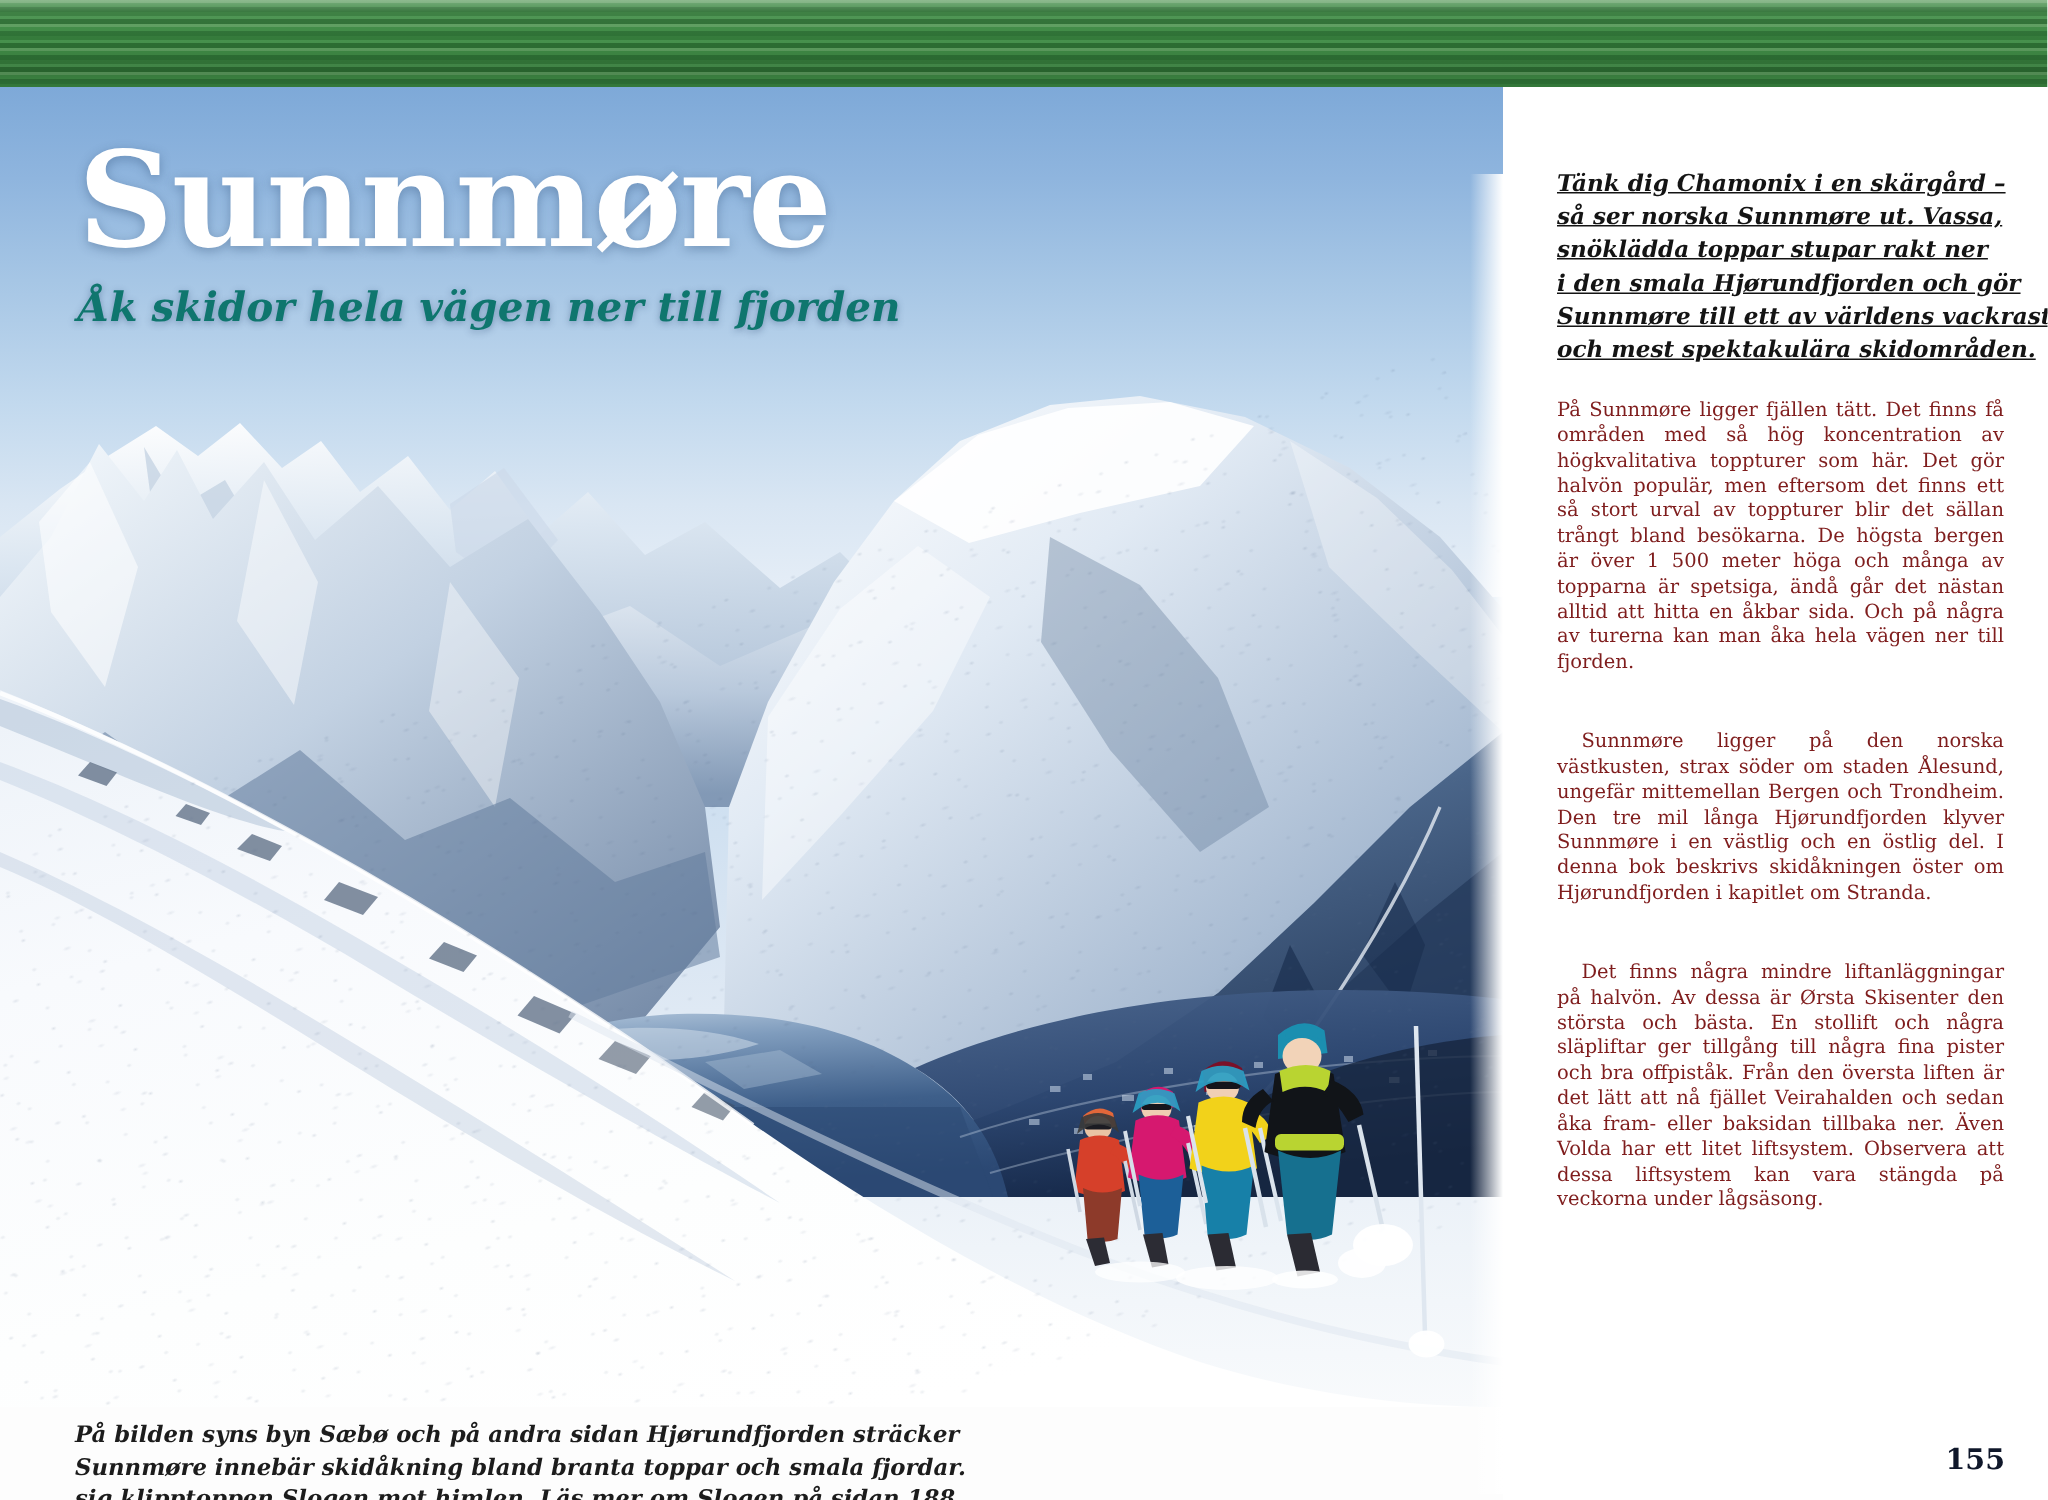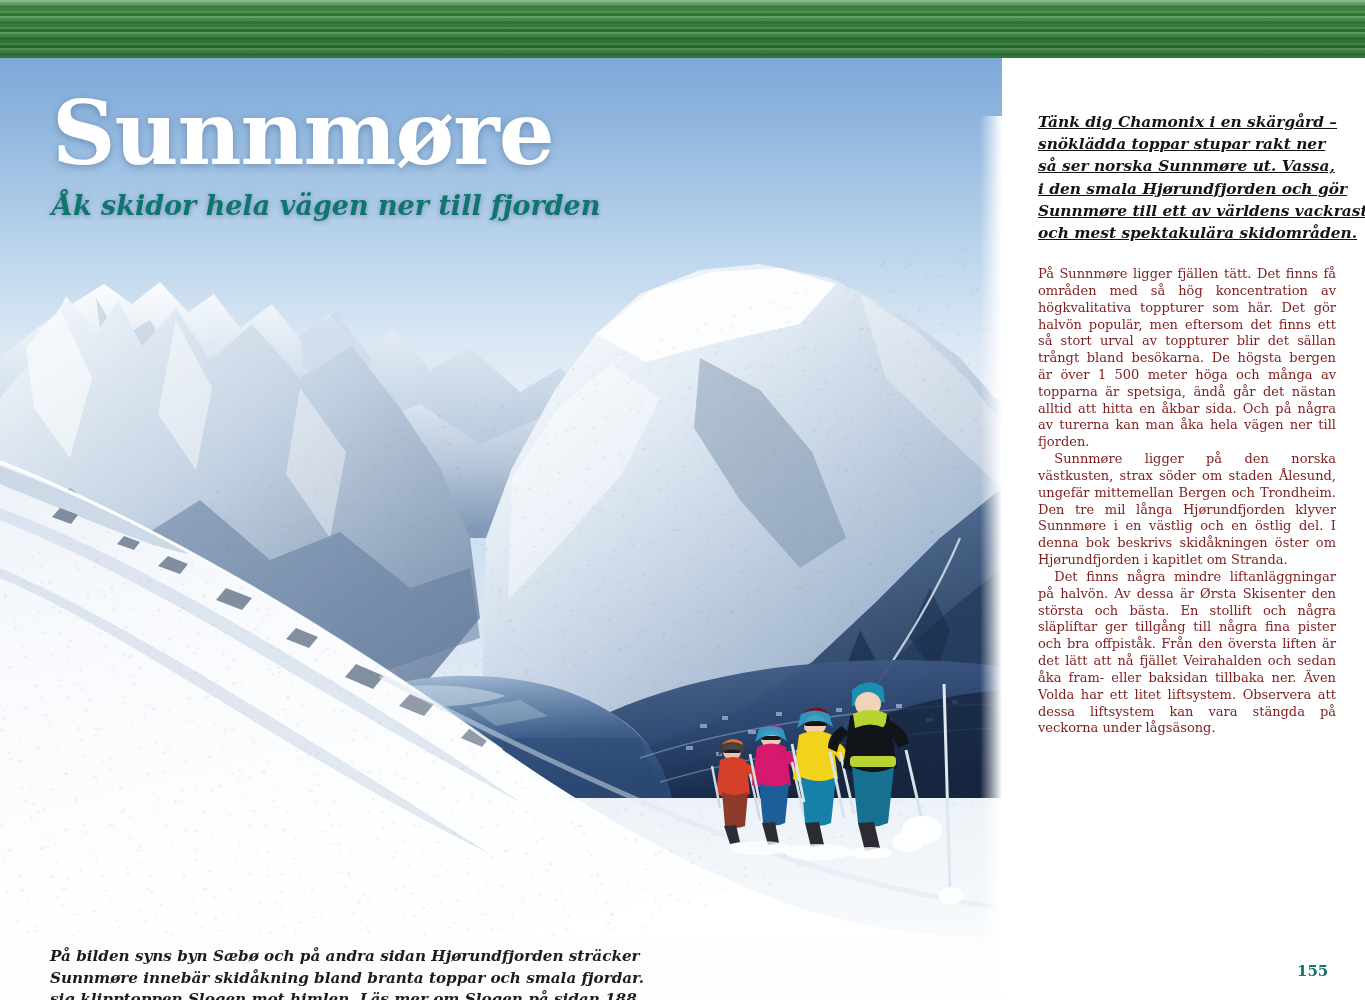--- a/index.html
+++ b/index.html
@@ -144,22 +144,22 @@
     line-height: 1.42;
     color: #1c1c1c;
   }
   #caption div { white-space: nowrap; }
 
   
   .folio {
     position: absolute;
     font-family: "DejaVu Serif", "Liberation Serif", serif;
     font-weight: 700;
-    font-size: 15px;
-    color: #0f766e;
+    font-size: 19px;
+    color: #0f172a;
     z-index: 30;
   }
 
   
   #rightpage {
     position: absolute;
     left: 1002px; top: 58px;
     width: 363px; height: 942px;
     background: #ffffff;
   }
@@ -181,21 +181,21 @@
   }
   #standfirst div { white-space: nowrap; }
   .body-p {
     font-family: "DejaVu Serif", "Liberation Serif", serif;
     font-size: 13px;
     line-height: 1.295;
     color: #7f1d1d;
     text-align: justify;
     margin: 0;
   }
-  .body-p + .body-p { text-indent: 1.25em; }
+  .body-p + .body-p { text-indent: 1.25em; margin-top: 36px; }
 
   
   #gutter {
     position: absolute;
     left: 980px; top: 58px; width: 22px; height: 880px;
     background: linear-gradient(to right, rgba(255,255,255,0) 0%, rgba(255,255,255,0.55) 55%, rgba(255,255,255,1) 100%);
     z-index: 25;
     pointer-events: none;
   }
 </style>
@@ -442,22 +442,22 @@
       <div>Sunnmøre innebär skidåkning bland branta toppar och smala fjordar.</div>
       <div>sig klipptoppen Slogen mot himlen. Läs mer om Slogen på sidan 188.</div>
     </div>
 
   </div>
 
   <div id="rightpage">
     <div id="textcol">
       <div id="standfirst">
         <div>Tänk dig Chamonix i en skärgård –</div>
+        <div>så ser norska Sunnmøre ut. Vassa,</div>
         <div>snöklädda toppar stupar rakt ner</div>
-        <div>så ser norska Sunnmøre ut. Vassa,</div>
         <div>i den smala Hjørundfjorden och gör</div>
         <div>Sunnmøre till ett av världens vackraste</div>
         <div>och mest spektakulära skidområden.</div>
       </div>
       <p class="body-p">På Sunnmøre ligger fjällen tätt. Det finns få områden med så hög koncentration av högkvalitativa toppturer som här. Det gör halvön populär, men eftersom det finns ett så stort urval av toppturer blir det sällan trångt bland besökarna. De högsta bergen är över 1 500 meter höga och många av topparna är spetsiga, ändå går det nästan alltid att hitta en åkbar sida. Och på några av turerna kan man åka hela vägen ner till fjorden.</p>
       <p class="body-p">Sunnmøre ligger på den norska västkusten, strax söder om staden Ålesund, ungefär mittemellan Bergen och Trondheim. Den tre mil långa Hjørundfjorden klyver Sunnmøre i en västlig och en östlig del. I denna bok beskrivs skidåkningen öster om Hjørundfjorden i kapitlet om Stranda.</p>
       <p class="body-p">Det finns några mindre liftanläggningar på halvön. Av dessa är Ørsta Skisenter den största och bästa. En stollift och några släpliftar ger tillgång till några fina pister och bra offpiståk. Från den översta liften är det lätt att nå fjället Veirahalden och sedan åka fram- eller baksidan tillbaka ner. Även Volda har ett litet liftsystem. Observera att dessa liftsystem kan vara stängda på veckorna under lågsäsong.</p>
 
     </div>
     <div class="folio" style="left:295px; top:904px;">155</div>

